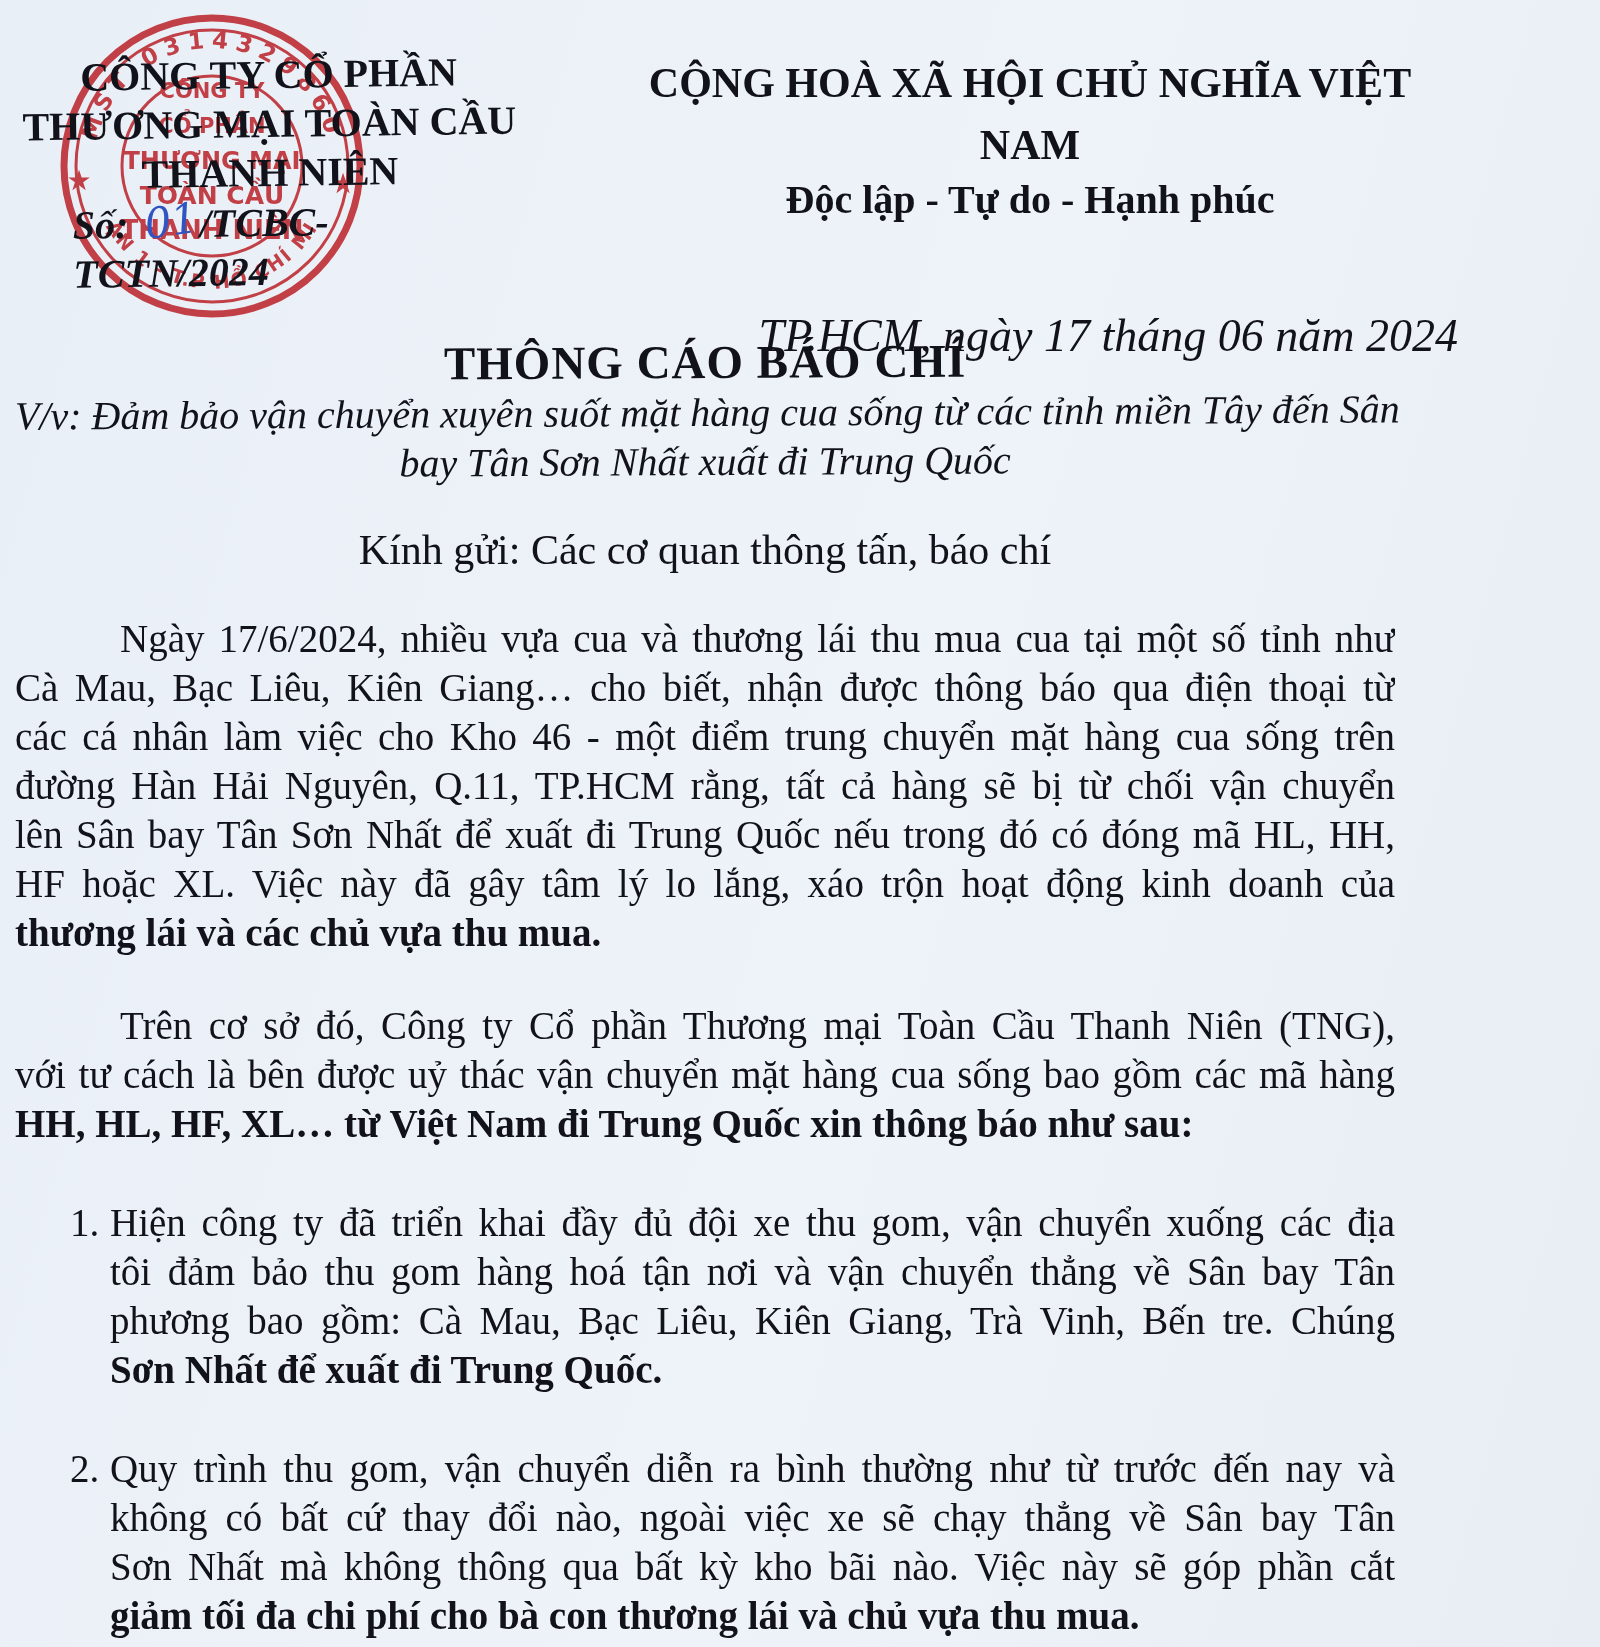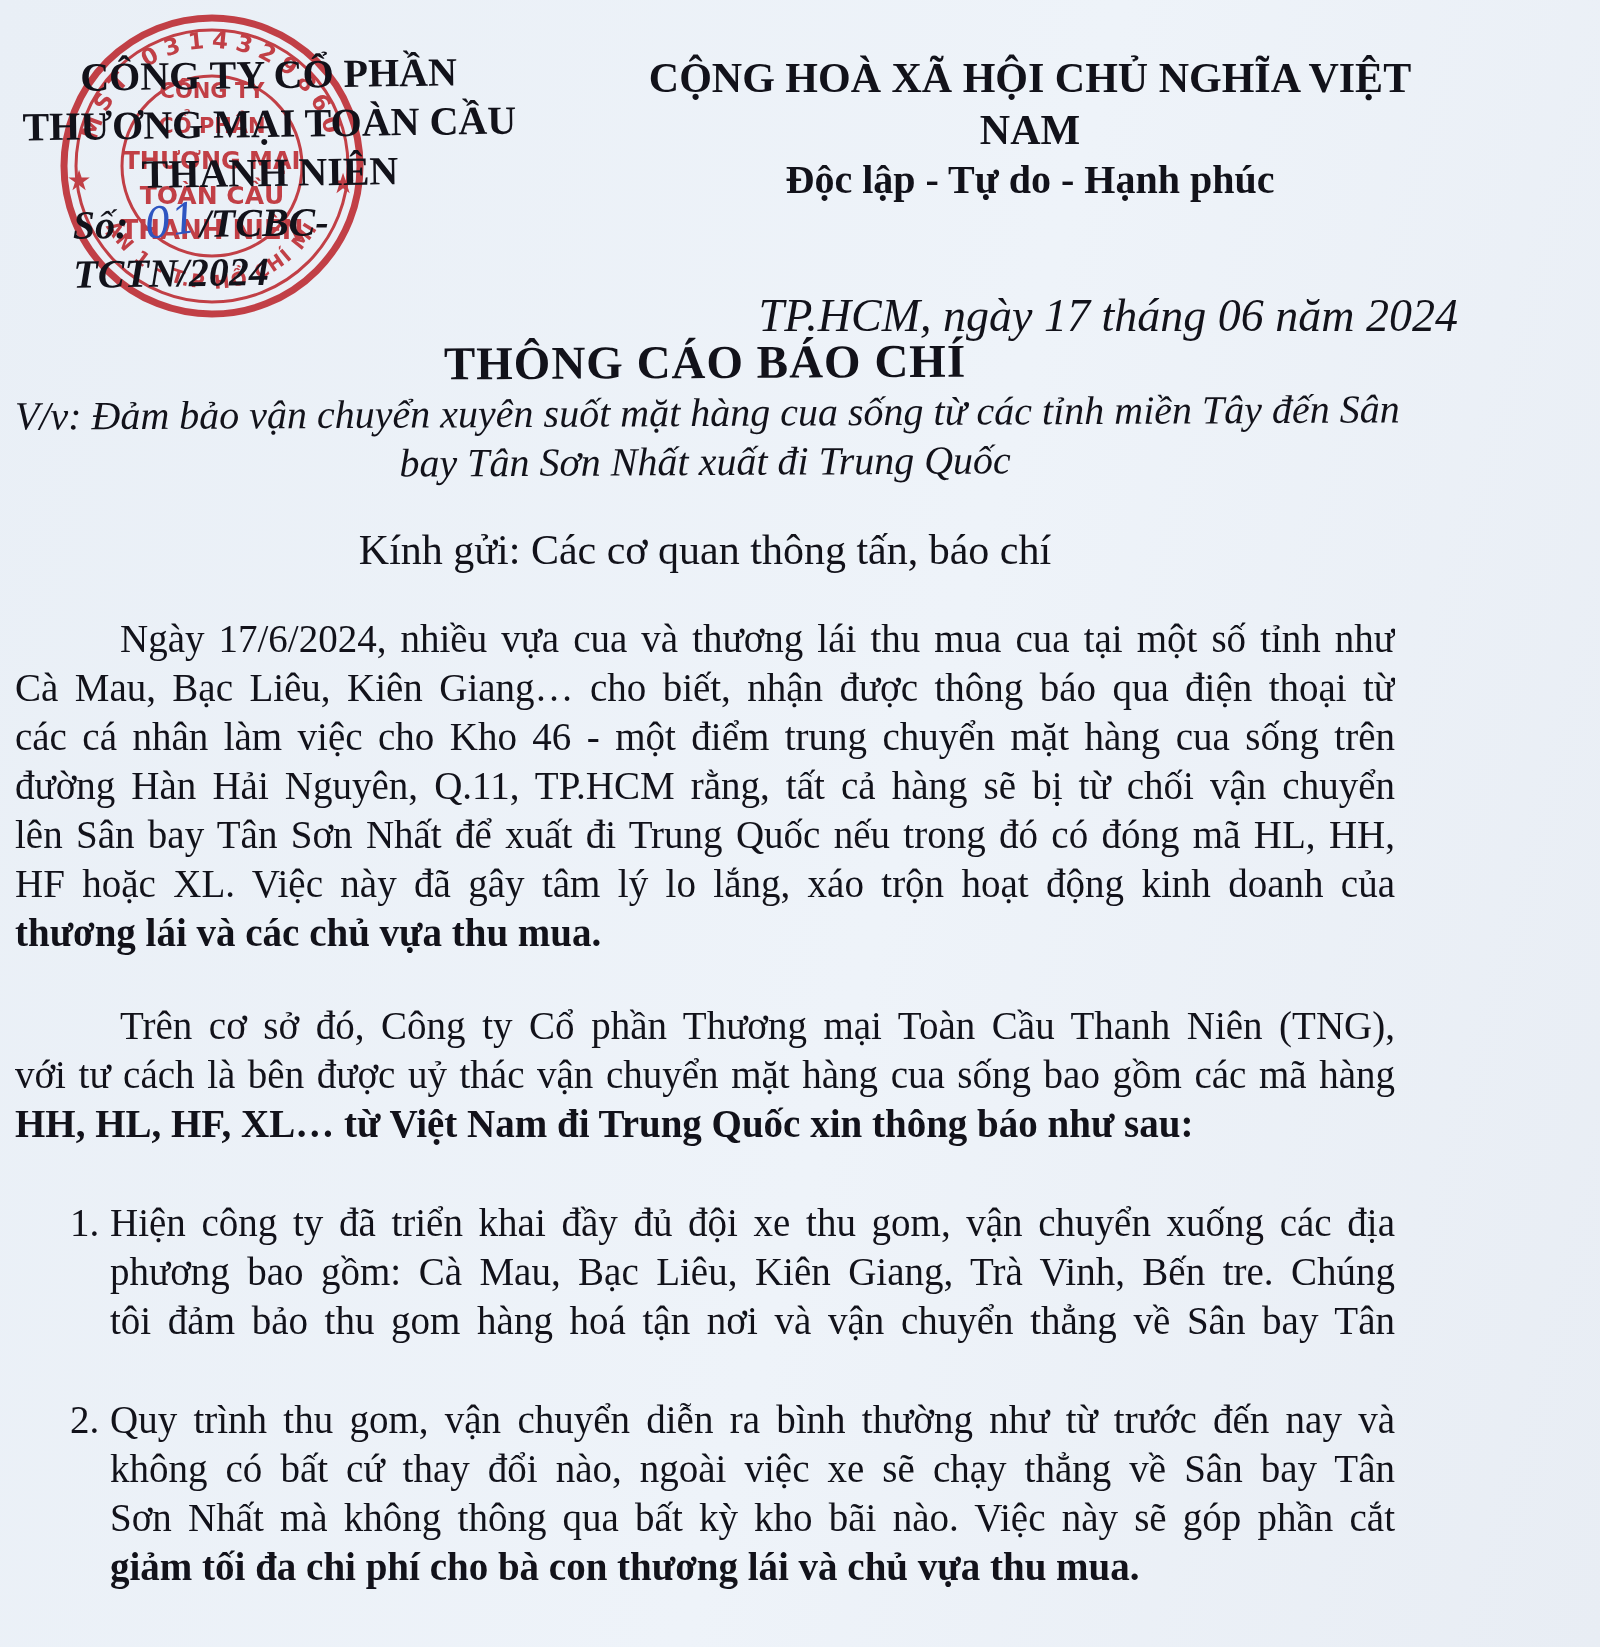--- a/index.html
+++ b/index.html
@@ -29,21 +29,21 @@
   .doc-no{
     text-align:left;padding-left:52px;font-style:italic;font-size:40px;line-height:49px;
   }
   .hand{
     color:#2e55c1;font-style:italic;font-weight:normal;font-size:42px;
     display:inline-block;transform:rotate(-7deg) translateY(-2px);
     margin:0 2px 0 16px;
     font-family:"DejaVu Serif",serif;
   }
   .hdr-right{position:absolute;left:600px;top:52px;width:860px;z-index:2;text-align:center;}
-  .nat1{font-weight:bold;font-size:42px;line-height:52px;}
+  .nat1{font-weight:bold;font-size:42px;line-height:62px;}
   .nat2{font-weight:bold;font-size:40px;line-height:48px;}
   .dateline{margin-top:88px;text-align:right;font-style:italic;font-size:46px;line-height:48px;padding-right:2px;}
   
   .main{position:absolute;left:15px;top:0;width:1380px;z-index:2;}
   .title{
     margin-top:336px;text-align:center;font-weight:bold;font-size:47px;line-height:52px;letter-spacing:1px;
     transform:rotate(-0.3deg);
   }
   .subject{transform:rotate(-0.3deg);}
   .subj-line{text-align:center;font-style:italic;font-size:40px;line-height:49px;white-space:nowrap;}
@@ -127,22 +127,23 @@
 
     <div class="para para2">
       <div class="bl indent">Trên cơ sở đó, Công ty Cổ phần Thương mại Toàn Cầu Thanh Niên (TNG),</div>
       <div class="bl">với tư cách là bên được uỷ thác vận chuyển mặt hàng cua sống bao gồm các mã hàng</div>
       <div class="bl last">HH, HL, HF, XL… từ Việt Nam đi Trung Quốc xin thông báo như sau:</div>
     </div>
 
     <div class="list-item">
       <span class="list-num">1.</span>
       <div class="bl">Hiện công ty đã triển khai đầy đủ đội xe thu gom, vận chuyển xuống các địa</div>
+      <div class="bl">tôi đảm bảo thu gom hàng hoá tận nơi và vận chuyển thẳng về Sân bay Tân</div>
       <div class="bl">phương bao gồm: Cà Mau, Bạc Liêu, Kiên Giang, Trà Vinh, Bến tre. Chúng</div>
-      <div class="bl">tôi đảm bảo thu gom hàng hoá tận nơi và vận chuyển thẳng về Sân bay Tân</div>
+      <div class="bl last">Sơn Nhất để xuất đi Trung Quốc.</div>
     </div>
 
     <div class="list-item">
       <span class="list-num">2.</span>
       <div class="bl">Quy trình thu gom, vận chuyển diễn ra bình thường như từ trước đến nay và</div>
       <div class="bl">không có bất cứ thay đổi nào, ngoài việc xe sẽ chạy thẳng về Sân bay Tân</div>
       <div class="bl">Sơn Nhất mà không thông qua bất kỳ kho bãi nào. Việc này sẽ góp phần cắt</div>
       <div class="bl last">giảm tối đa chi phí cho bà con thương lái và chủ vựa thu mua.</div>
     </div>
   </div>

